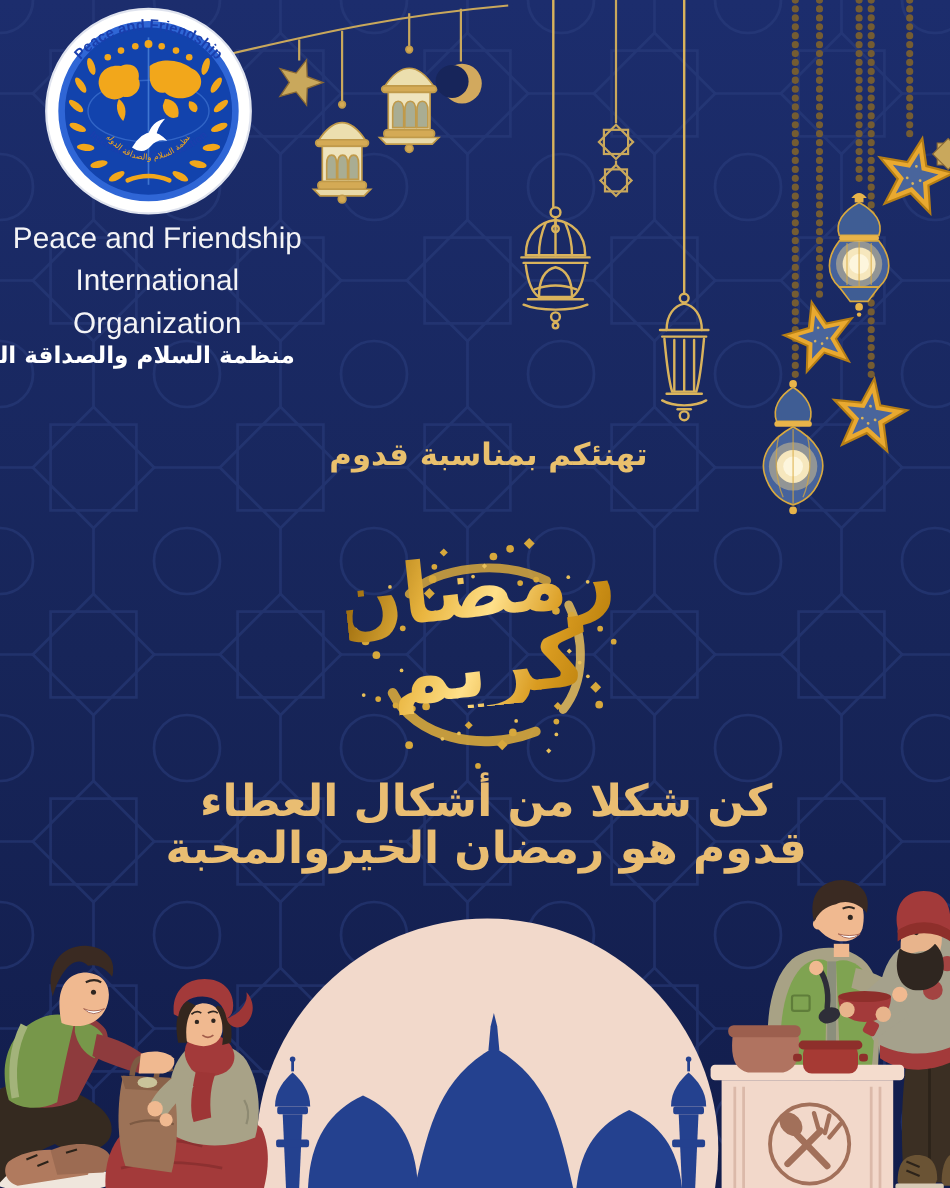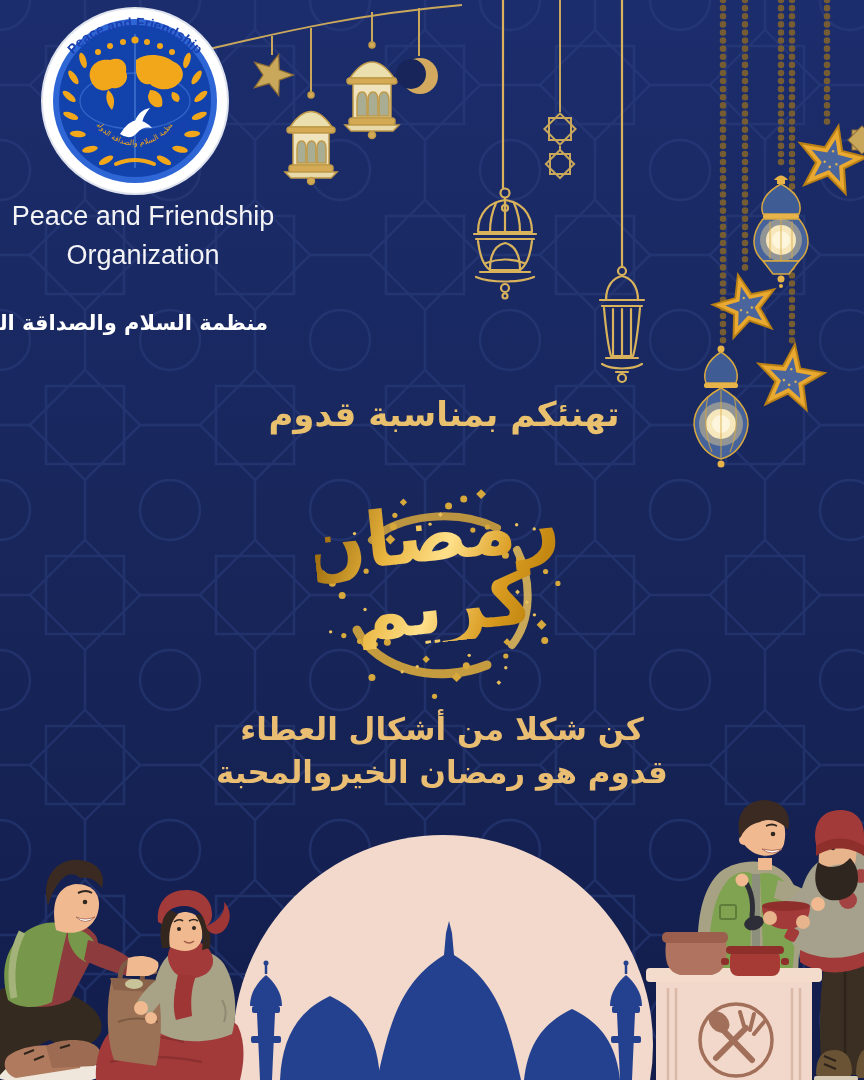--- a/index.html
+++ b/index.html
@@ -16,37 +16,37 @@
   }
   .org-name .en{white-space:nowrap;}
   .org-name-ar{
     position:absolute;left:0;top:311px;width:268px;text-align:center;
     color:#ffffff;font-size:21px;font-weight:bold;
     font-family:"DejaVu Sans",sans-serif;white-space:nowrap;
   }
   .greeting{
     position:absolute;left:50%;top:392px;transform:translateX(-50%);margin-left:12px;
     text-align:right;color:#e9c06d;font-weight:bold;
-    font-family:"DejaVu Sans",sans-serif;font-size:34px;line-height:44px;white-space:nowrap;
+    font-family:"DejaVu Sans",sans-serif;font-size:28px;line-height:44px;white-space:nowrap;
   }
   .calligraphy{
     position:absolute;left:317px;top:480px;width:246px;height:230px;
   }
   .calli-dots{position:absolute;left:0;top:0;}
   .calli-text{
     position:absolute;left:0;top:18px;width:246px;text-align:center;
     font-family:"DejaVu Sans",sans-serif;font-weight:bold;font-size:76px;line-height:0.95;
     transform:rotate(-6deg);
     background:linear-gradient(115deg,#8a5a00 0%,#e9b53f 30%,#ffe08a 50%,#d99b20 72%,#a76f00 100%);
     -webkit-background-clip:text;background-clip:text;color:transparent;
   }
   .message{
     position:absolute;left:50%;top:708px;transform:translateX(-50%);margin-left:10px;
     text-align:center;color:#e9bd72;font-weight:bold;
-    font-family:"DejaVu Sans",sans-serif;font-size:31px;line-height:43px;white-space:nowrap;
+    font-family:"DejaVu Sans",sans-serif;font-size:40px;line-height:43px;white-space:nowrap;
   }
 </style>
 </head>
 <body>
 
 <div class="poster">
 
   <svg class="abs" style="left:0;top:0" width="864" height="1080" viewBox="0 0 864 1080">
     <defs>
       <pattern id="isl" width="170" height="170" patternUnits="userSpaceOnUse">
@@ -274,20 +274,21 @@
     <text font-size="9.5" font-weight="bold" fill="#1a3fae" font-family="Liberation Sans, sans-serif">
       <textPath href="#arcBottom" startOffset="50%" text-anchor="middle">International Organization</textPath>
     </text>
     <text font-size="7.5" fill="#f2a71b" font-family="DejaVu Sans, sans-serif">
       <textPath href="#arcMid" startOffset="50%" text-anchor="middle">منظمة السلام والصداقة الدولية</textPath>
     </text>
   </svg>
 
   <div class="org-name">
     <div class="en">Peace and Friendship</div>
+    <div class="en">International</div>
     <div class="en">Organization</div>
   </div>
   <div class="org-name-ar" dir="rtl">منظمة السلام والصداقة الدولية</div>
 
   <div class="greeting" dir="rtl">
     <div>تهنئكم بمناسبة  قدوم</div>
   </div>
 
   <div class="calligraphy">
     <svg id="calli-dots" class="calli-dots" width="246" height="230" viewBox="0 0 246 230">

